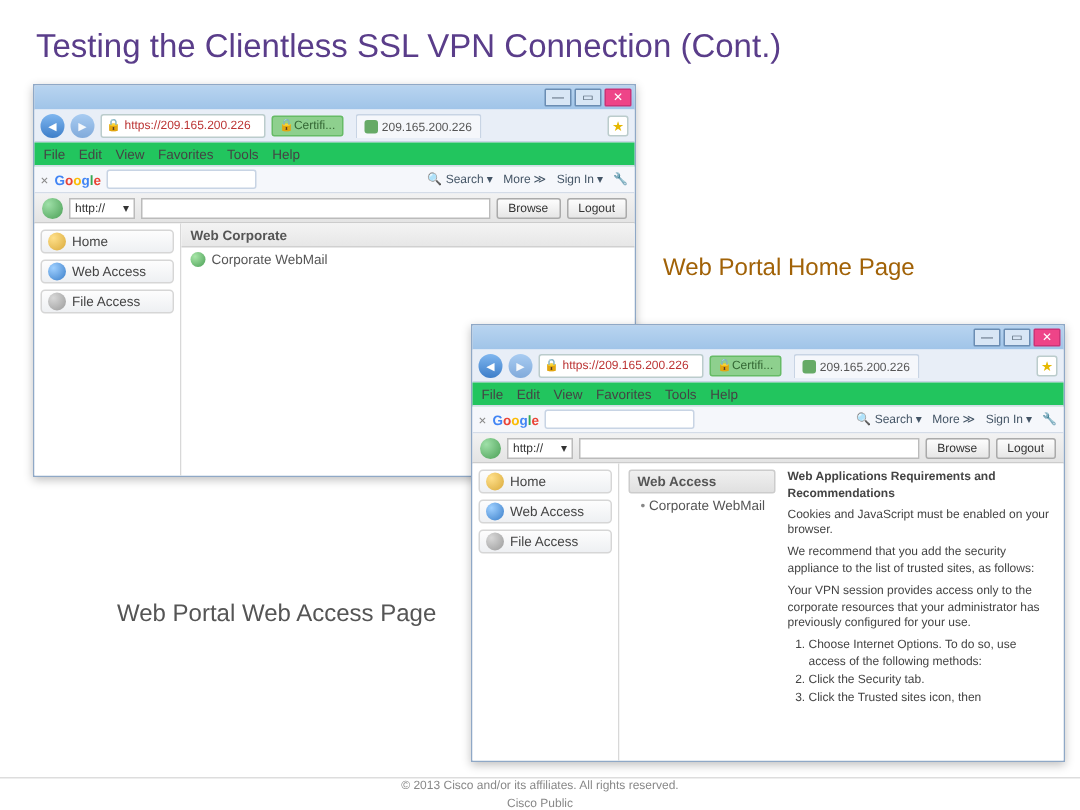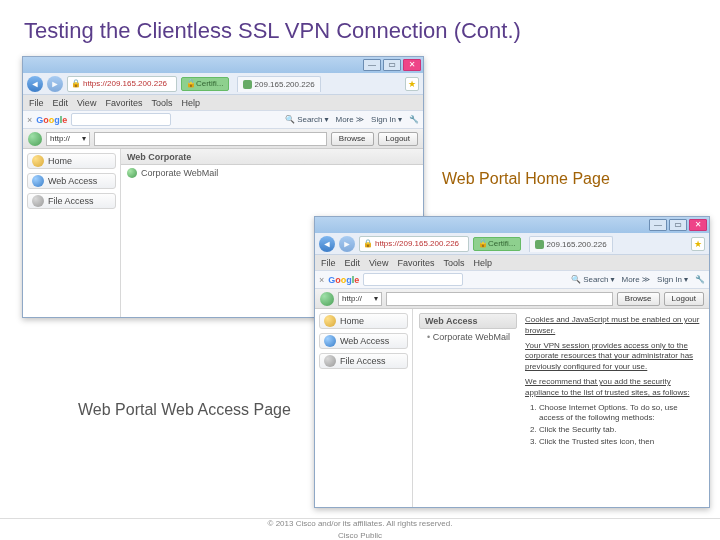--- a/index.html
+++ b/index.html
@@ -61,21 +61,21 @@
   .tab {
     flex:0 0 auto; height:16px; background:#f5f7fb; border:1px solid #c8d4e4;
     border-bottom:none; border-radius:2px 2px 0 0; padding:0 5px;
     display:flex; align-items:center; gap:3px; font-size:8px; color:#555;
     margin-left:4px;
   }
   .favicon { width:9px;height:9px;background:#6a6;border-radius:2px;}
   .starbox{width:14px;height:14px;border:1px solid #bcc;background:#fff;border-radius:2px;margin-left:auto;display:flex;align-items:center;justify-content:center;color:#e6b800;font-size:9px;}
 
   .menubar {
-    height:16px; background:#e5e5e5; border-bottom:1px solid #d4dce8;
+    height:16px; background:#22c55e; border-bottom:1px solid #d4dce8;
     display:flex; align-items:center; gap:9px; padding:0 6px;
     font-size:9px; color:#444;
   }
   .googlebar {
     height:18px; background:#f5f7fb; border-bottom:1px solid #d4dce8;
     display:flex; align-items:center; padding:0 4px; gap:4px; font-size:9px;
   }
   .gx { color:#888; }
   .glogo { font-weight:bold; }
   .glogo .b{color:#4285f4}.glogo .r{color:#ea4335}.glogo .y{color:#fbbc05}.glogo .g{color:#34a853}
@@ -123,21 +123,21 @@
   .wa-hdr {
     height:16px; background:linear-gradient(#f0f0f0,#e0e0e0);
     border:1px solid #ccc; border-radius:2px;
     font-size:9px; font-weight:bold; color:#555;
     display:flex;align-items:center;padding:0 5px; margin-bottom:2px;
   }
   .wa-link { font-size:9px; color:#555; padding:1px 0 1px 8px;}
   .wa-link::before{content:"• "; color:#888;}
   .col-info { flex:1; padding:4px 6px 4px 2px; font-size:8px; color:#444; line-height:1.35; overflow:hidden;}
   .col-info .h { font-weight:bold; margin-bottom:3px;}
-  .col-info p { margin:2px 0 4px 0;text-decoration:underline;}
+  .col-info p { margin:2px 0 4px 0;}
   .col-info ol { margin:2px 0 0 14px; padding:0;}
   .col-info li { margin-bottom:1px;}
   .col-info ul { margin:1px 0 2px 12px; padding:0;}
 </style>
 </head>
 <body>
 
 <div class="title">Testing the Clientless SSL VPN Connection (Cont.)</div>
 <div class="caption1">Web Portal Home Page</div>
 <div class="caption2">
@@ -287,23 +287,24 @@
           <span class="sbicon ic-file"></span>
           <span>File Access</span>
         </div>
     </div>
     <div class="content content2">
       <div class="col-links">
         <div class="wa-hdr">Web Access</div>
         <div class="wa-link">Corporate WebMail</div>
       </div>
       <div class="col-info">
+        <div class="h">Web Applications Requirements and Recommendations</div>
         <p>Cookies and JavaScript must be enabled on your browser.</p>
+        <p>We recommend that you add the security appliance to the list of trusted sites, as follows:</p>
         <p>Your VPN session provides access only to the corporate resources that your administrator has previously configured for your use.</p>
-        <p>We recommend that you add the security appliance to the list of trusted sites, as follows:</p>
         <ol>
           <li>
             <span>Choose Internet Options. To do so, use access of the following methods:</span>
           </li>
           <li>Click the Security tab.</li>
           <li>Click the Trusted sites icon, then</li>
         </ol>
       </div>
     </div>
   </div>

